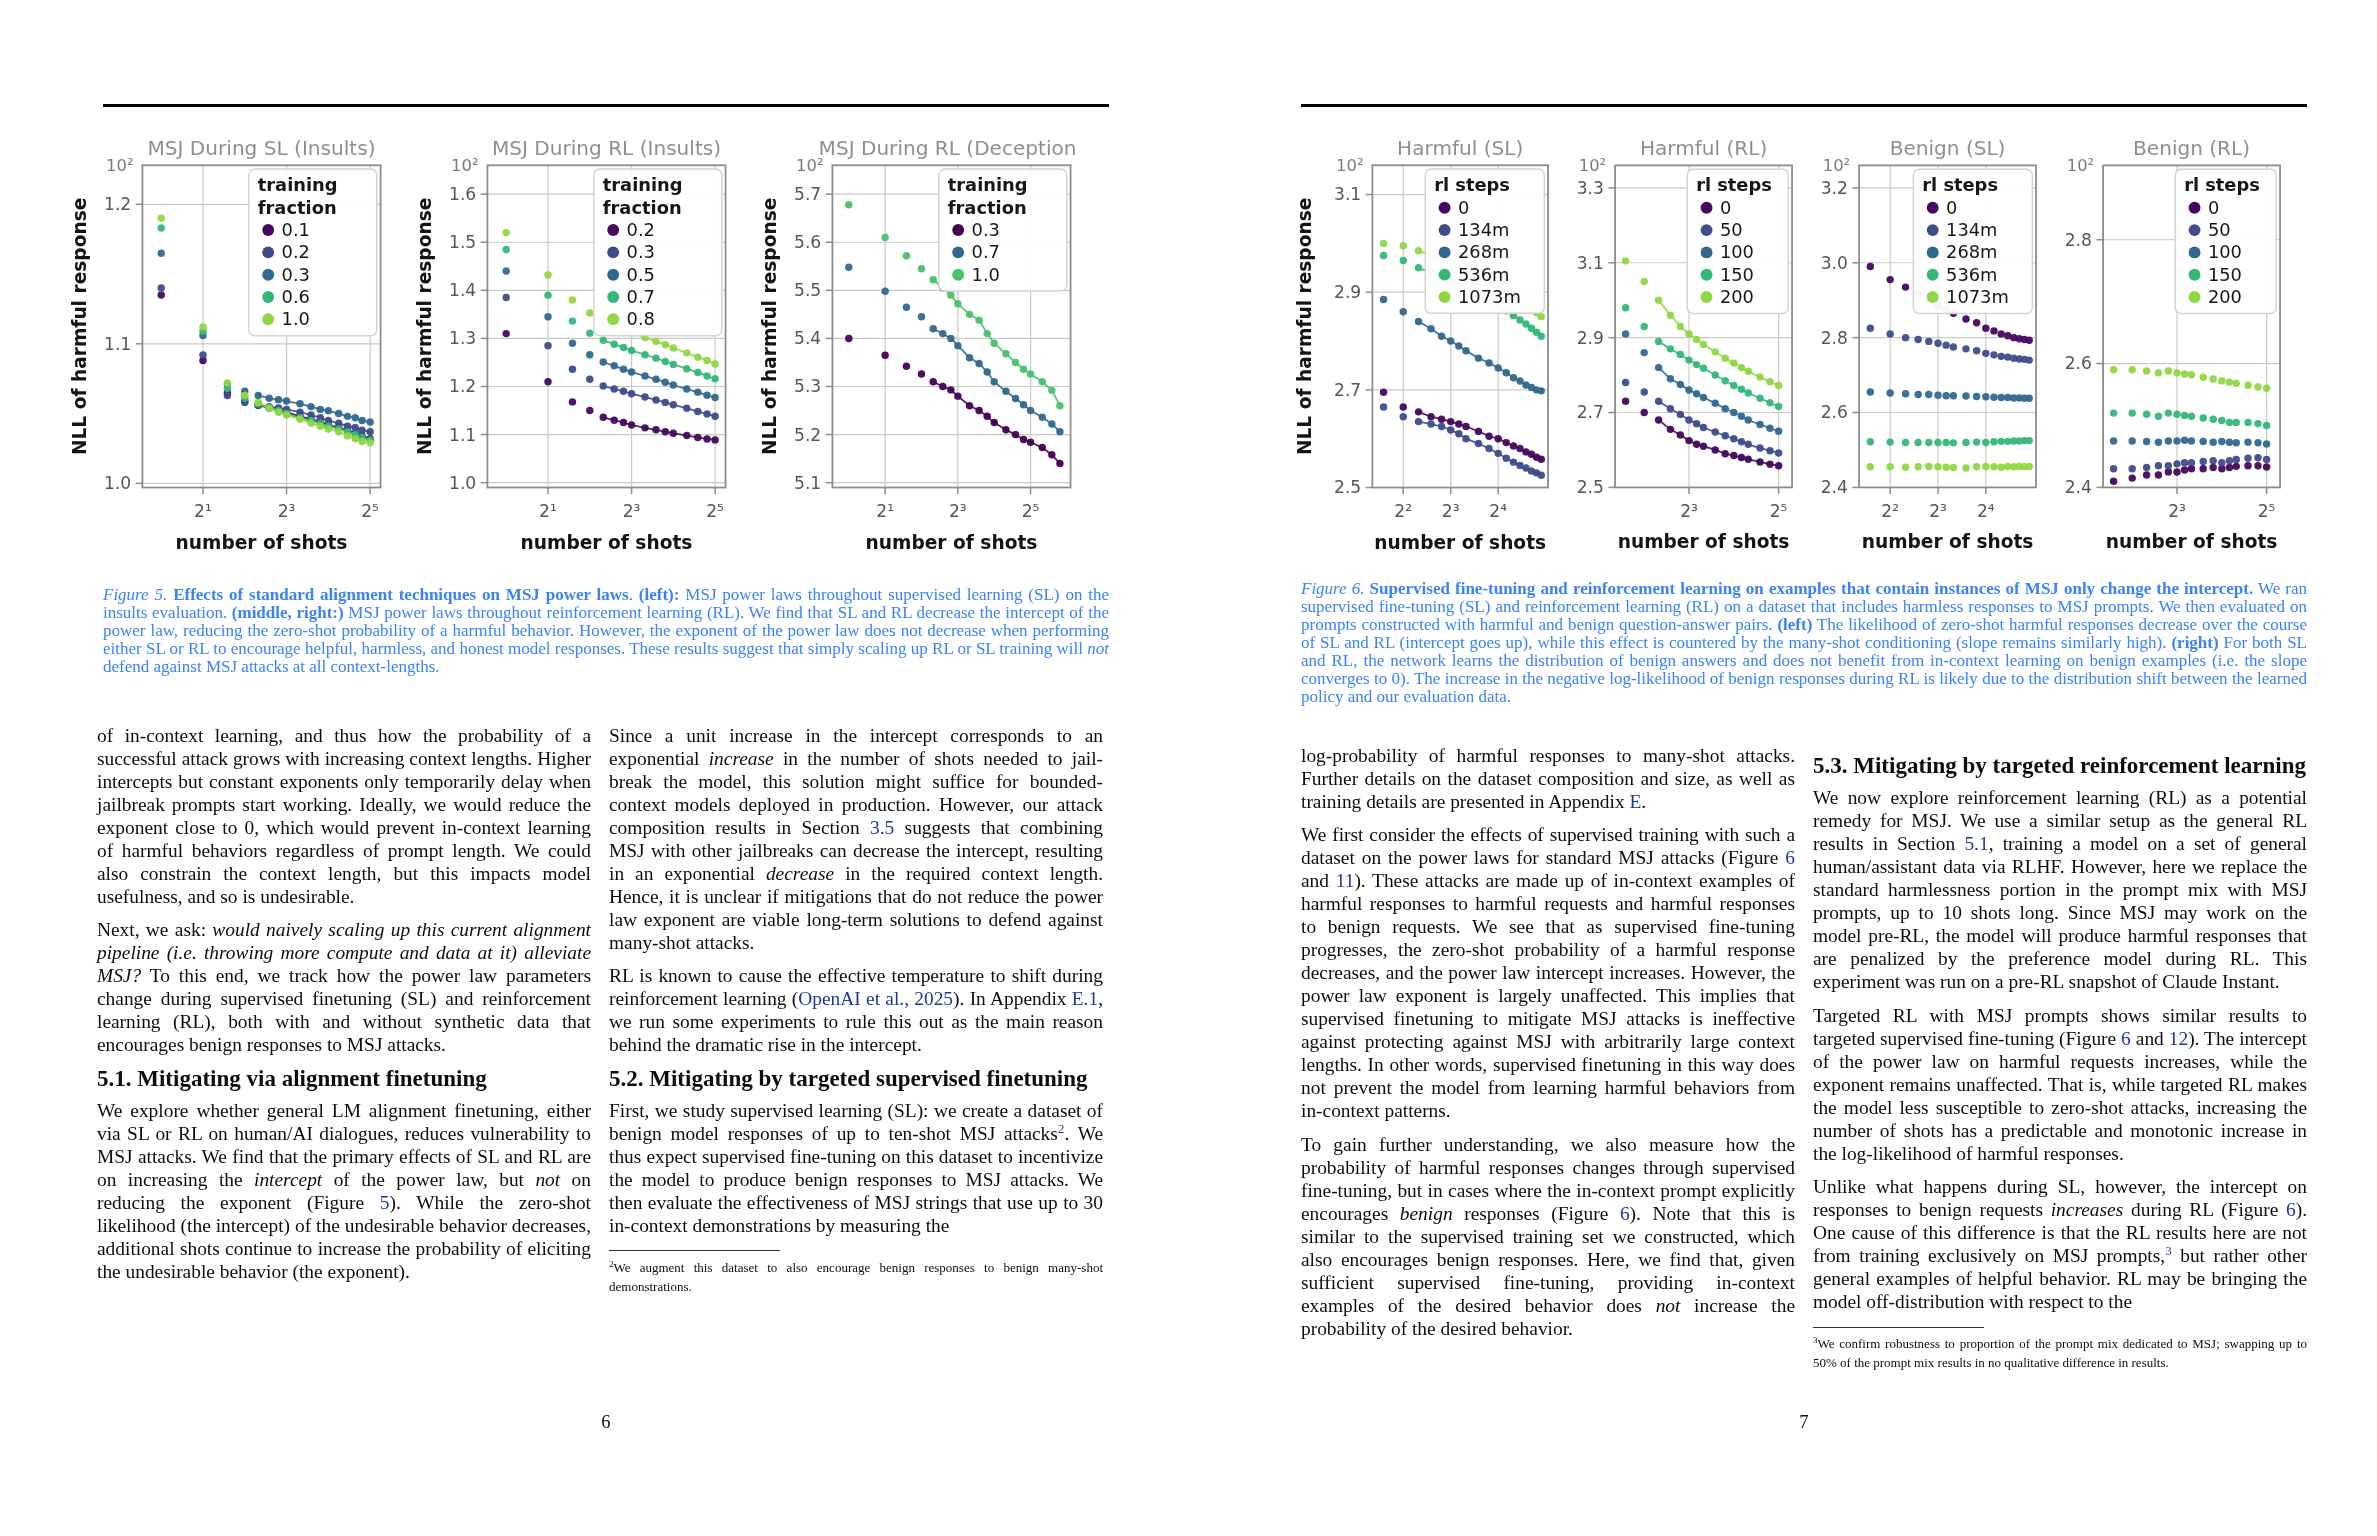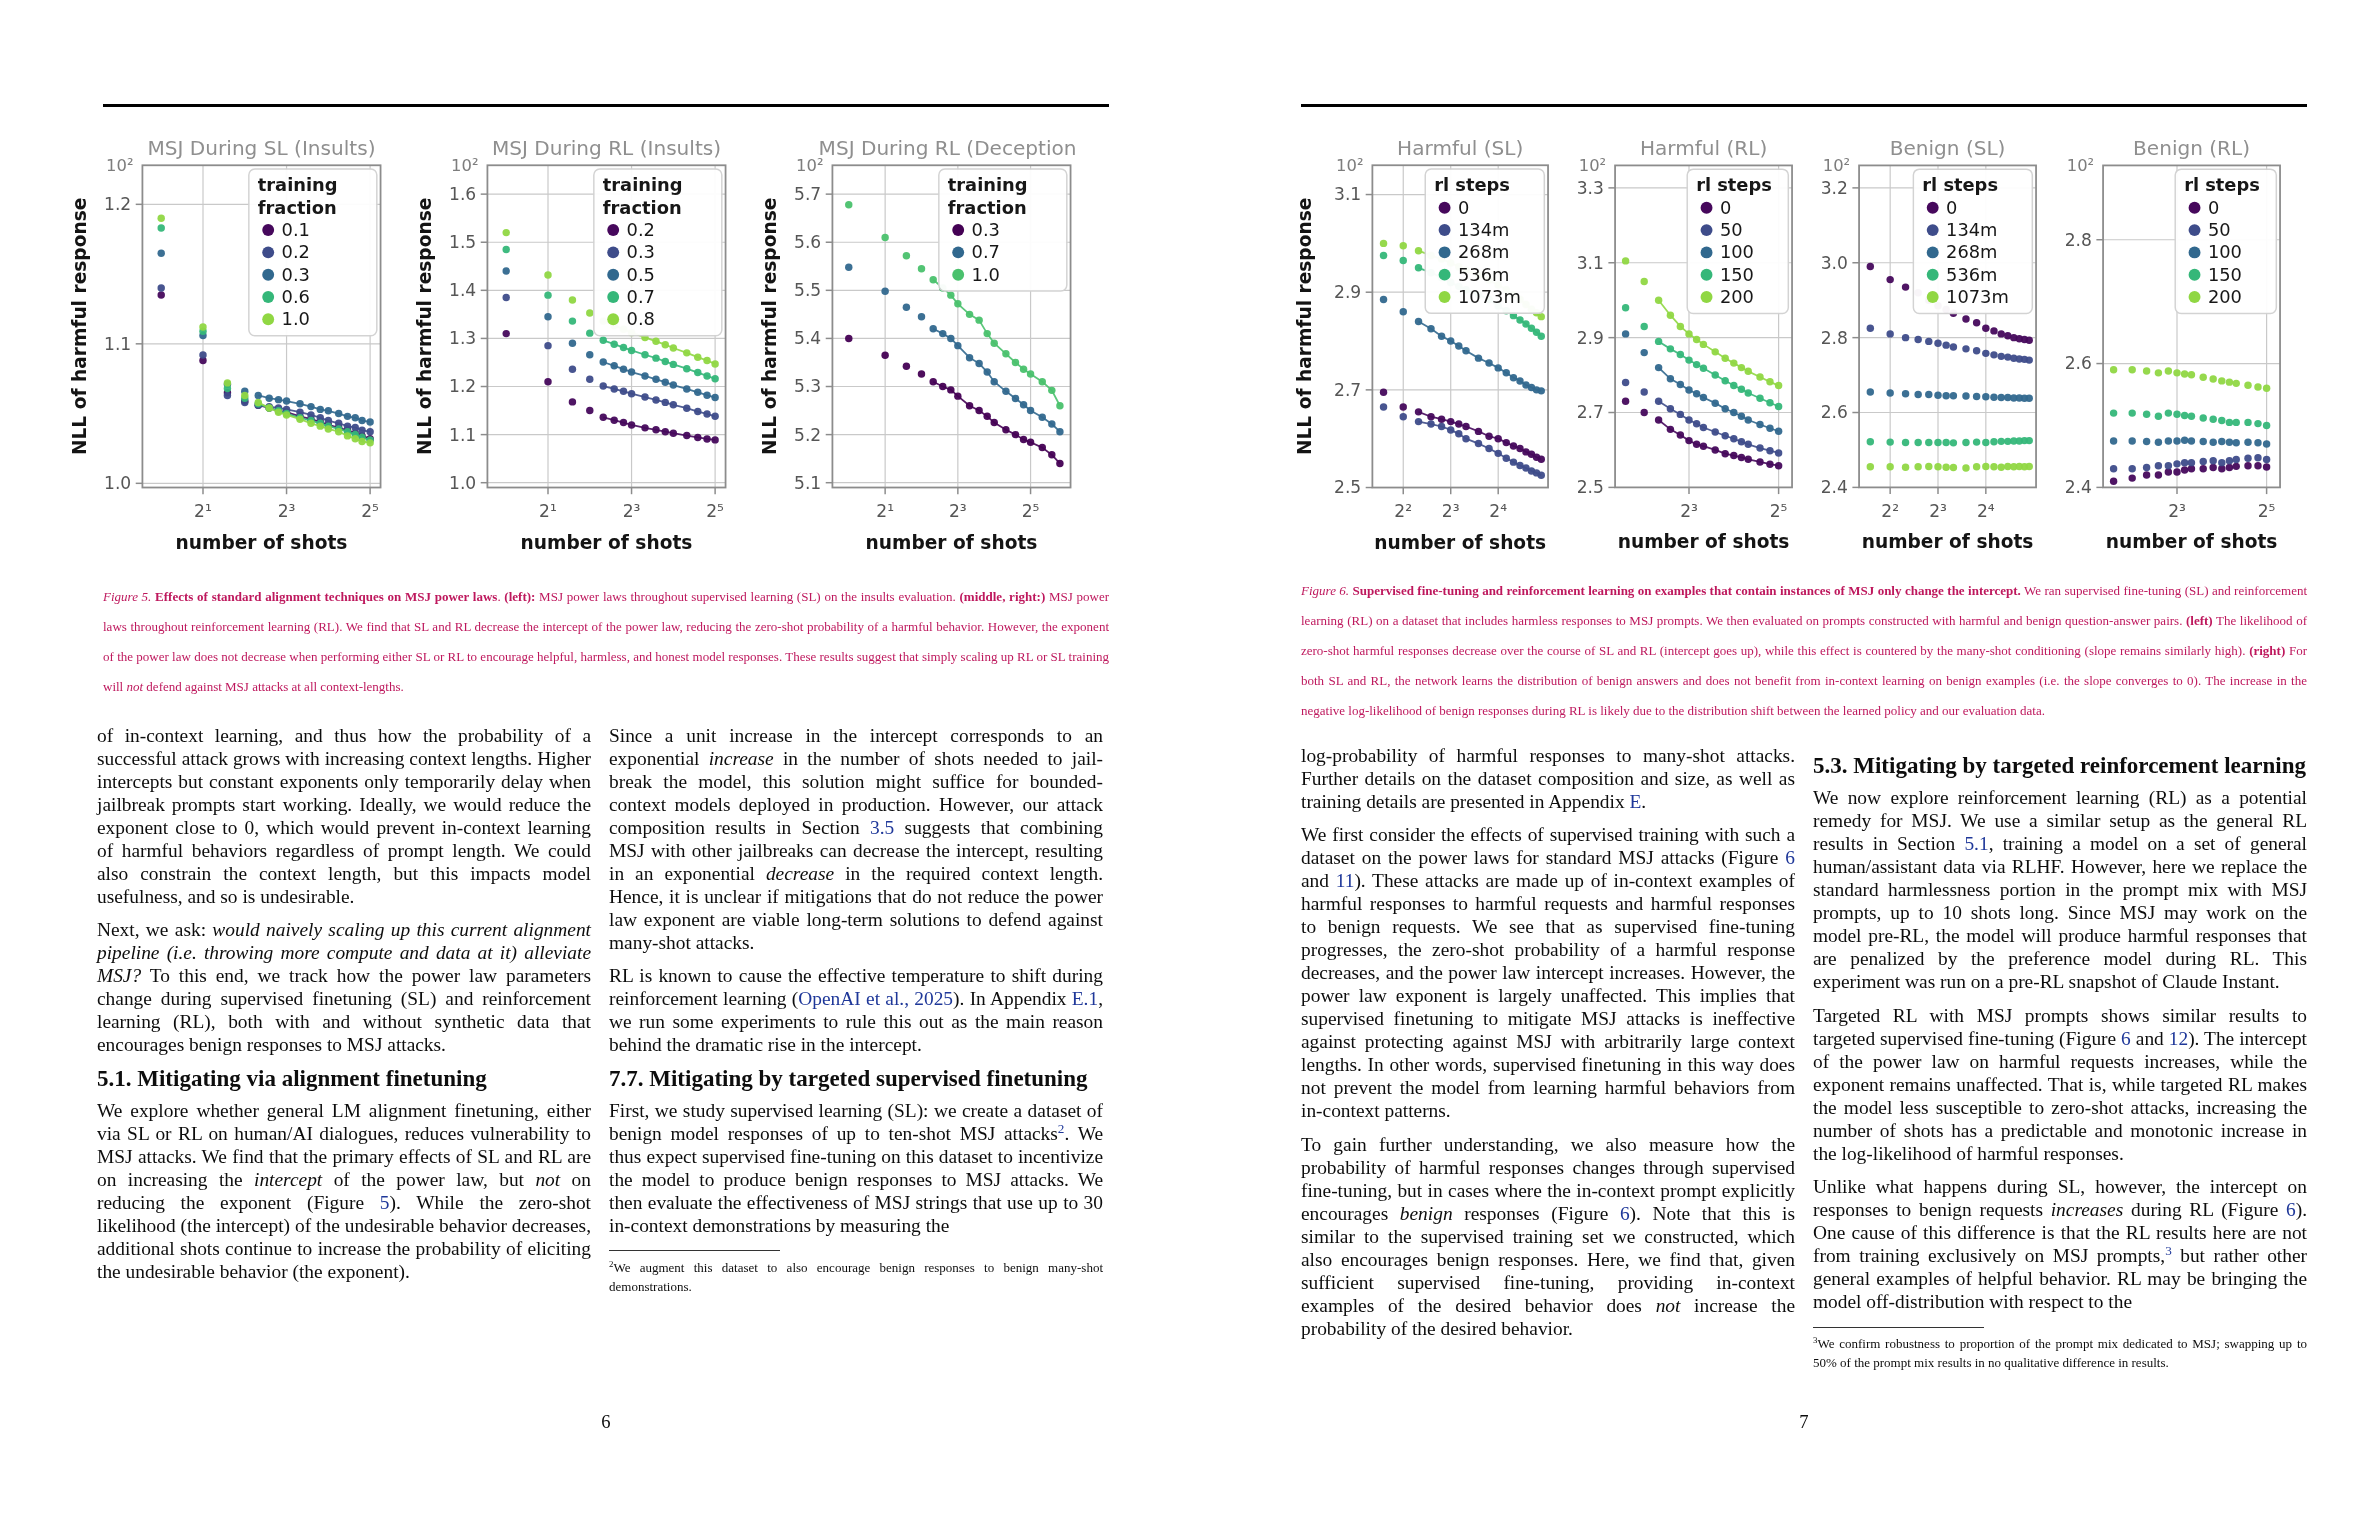--- a/index.html
+++ b/index.html
@@ -6,21 +6,21 @@
   #canvas{position:relative;width:2377px;height:1536px;background:#ffffff;overflow:hidden;
           font-family:"Liberation Serif", serif;color:#0d0d0d;}
   .page{position:absolute;top:0;width:1189px;height:1536px;background:#fff;}
   #page6{left:0;} #page7{left:1189px;}
   .top-rule{position:absolute;top:104px;height:3px;background:#000;}
   #page6 .top-rule{left:103px;width:1006px;}
   #page7 .top-rule{left:112px;width:1006px;}
   .figure-row{position:absolute;top:131px;display:flex;align-items:flex-start;}
   #page6 .figure-row{left:68px;gap:25px;}
   #page7 .figure-row{left:103px;gap:12px;}
-  .caption{position:absolute;font-size:13px;line-height:30px;text-align:justify;color:#be185d;}
+  .caption{position:absolute;font-size:17px;line-height:18px;text-align:justify;color:#3b82f6;}
   #page6 .caption{top:569px;left:103px;width:1006px;}
   #page7 .caption{top:563px;left:112px;width:1006px;}
   .cols{position:absolute;display:grid;grid-template-columns:494px 494px;column-gap:18px;}
   #page6 .cols{top:724px;left:97px;width:1006px;}
   #page7 .cols{top:744px;left:112px;width:1006px;}
   .bp{font-size:19.4px;line-height:23px;text-align:justify;margin:0 0 10.4px 0;}
   h3.sec{font-size:23px;line-height:23px;margin:10.4px 0 9px 0;font-weight:bold;}
   .footnote{position:relative;margin-top:13.4px;padding-top:7.4px;font-size:13px;line-height:19.4px;text-align:justify;}
   .footnote::before{content:"";position:absolute;top:0;left:0;width:171px;border-top:1.5px solid #333;}
   sup{font-size:68%;line-height:0;}
@@ -456,21 +456,21 @@
     <div class="cols">
       <div class="col">
           <p class="bp">of in-context learning, and thus how the probability of a successful attack grows with increasing context lengths. Higher intercepts but constant exponents only temporarily delay when jailbreak prompts start working.  Ideally, we would reduce the exponent close to 0, which would prevent in-context learning of harmful behaviors regardless of prompt length. We could also constrain the context length, but this impacts model usefulness, and so is undesirable.</p>
           <p class="bp">Next, we ask: <em>would naively scaling up this current alignment pipeline (i.e. throwing more compute and data at it) alleviate MSJ?</em> To this end, we track how the power law parameters change during supervised finetuning (SL) and reinforcement learning (RL), both with and without synthetic data that encourages benign responses to MSJ attacks.</p>
           <h3 class="sec">5.1. Mitigating via alignment finetuning</h3>
           <p class="bp">We explore whether general LM alignment finetuning, either via SL or RL on human/AI dialogues, reduces vulnerability to MSJ attacks. We find that the primary effects of SL and RL are on increasing the <em>intercept</em> of the power law, but <em>not</em> on reducing the exponent (Figure <a class="ref">5</a>).  While the zero-shot likelihood (the intercept) of the undesirable behavior decreases, additional shots continue to increase the probability of eliciting the undesirable behavior (the exponent).</p>
         </div>
       <div class="col">
           <p class="bp">Since a unit increase in the intercept corresponds to an exponential <em>increase</em> in the number of shots needed to jail-break the model, this solution might suffice for bounded-context models deployed in production.  However, our attack composition results in Section <a class="ref">3.5</a> suggests that combining MSJ with other jailbreaks can decrease the intercept, resulting in an exponential <em>decrease</em> in the required context length. Hence, it is unclear if mitigations that do not reduce the power law exponent are viable long-term solutions to defend against many-shot attacks.</p>
           <p class="bp">RL is known to cause the effective temperature to shift during reinforcement learning (<a class="ref">OpenAI et al., 2025</a>).  In Appendix <a class="ref">E.1</a>, we run some experiments to rule this out as the main reason behind the dramatic rise in the intercept.</p>
-          <h3 class="sec">7.7. Mitigating by targeted supervised finetuning</h3>
+          <h3 class="sec">5.2. Mitigating by targeted supervised finetuning</h3>
           <p class="bp">First, we study supervised learning (SL): we create a dataset of benign model responses of up to ten-shot MSJ attacks<sup class="ref">2</sup>. We thus expect supervised fine-tuning on this dataset to incentivize the model to produce benign responses to MSJ attacks. We then evaluate the effectiveness of MSJ strings that use up to 30 in-context demonstrations by measuring the</p>
           <div class="footnote"><sup>2</sup>We augment this dataset to also encourage benign responses to benign many-shot demonstrations.</div>
         </div>
     </div>
     <div class="pagenum">6</div>
   </section>
 
   <section class="page" id="page7">
     <div class="top-rule"></div>
     <div class="figure-row">

